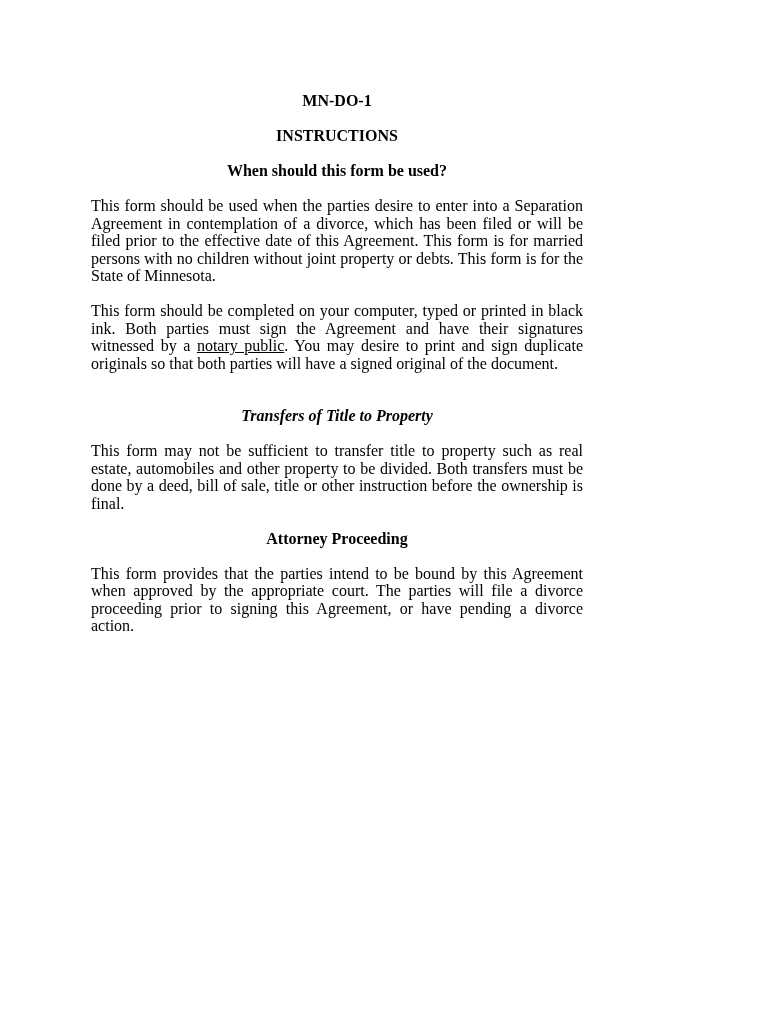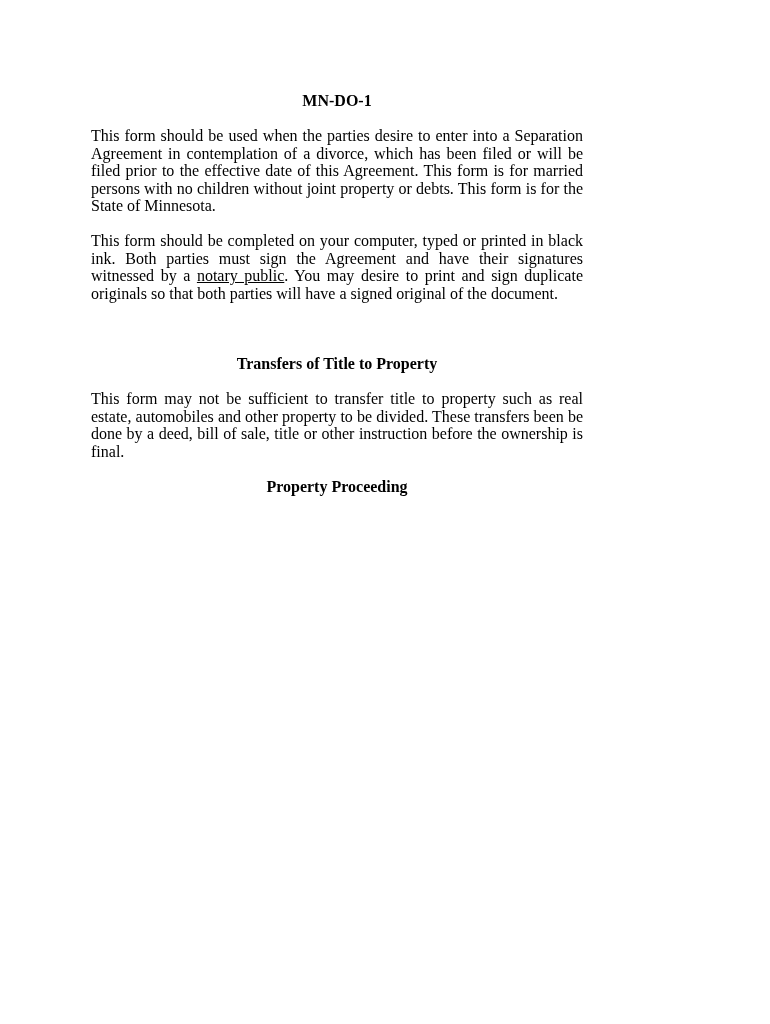--- a/index.html
+++ b/index.html
@@ -22,48 +22,52 @@
     padding: 92px 91px 28px 91px;
     background: #ffffff;
   }
   .heading {
     text-align: center;
     font-weight: bold;
     line-height: 17.5px;
     margin: 0 0 17.5px 0;
   }
   .heading.gap-large {
-    margin-top: 53px;
+    margin-top: 35px;
+    font-style: italic;
   }
   .para {
     text-align: justify;
     line-height: 17.5px;
     margin: 0 0 17.5px 0;
   }
   .para:last-child {
     margin-bottom: 0;
   }
   .run-b { font-weight: normal; }
   .run-u { text-decoration: underline; }
 </style>
 </head>
 <body>
 
 <div class="page">
 
   <div class="heading">MN-DO-1</div>
 
+  <div class="heading">INSTRUCTIONS</div>
 
+  <div class="heading">When should this form be used?</div>
 
   <p class="para"><span>This form should be used when the parties desire to enter into a Separation Agreement in contemplation of a divorce, which has been filed or will be filed prior to the effective date of this Agreement.  </span><span class="run-b">This form is for married persons with no children without joint property or debts.  This form is for the State of Minnesota.</span></p>
 
   <p class="para"><span>This form should be completed on your computer, typed or printed in black ink.  </span><span class="run-b">Both</span><span> parties must sign the Agreement and have their signatures witnessed by a </span><span class="run-b run-u">notary public</span><span>.  You may desire to print and sign duplicate originals so that both parties will have a signed original of the document.</span></p>
 
   <div class="heading gap-large">Transfers of Title to Property</div>
 
-  <p class="para"><span>This form may not be sufficient to transfer title to property such as real estate, automobiles and other property to be divided.  These transfers been be done by a deed, bill of sale, title or other instruction before the ownership is final.</span></p>
+  <p class="para"><span>This form may not be sufficient to transfer title to property such as real estate, automobiles and other property to be divided.  Both transfers must be done by a deed, bill of sale, title or other instruction before the ownership is final.</span></p>
 
 
 
-  <div class="heading">Property Proceeding</div>
+  <div class="heading">Attorney Proceeding</div>
 
+  <p class="para"><span>This form provides that the parties intend to be bound by this Agreement when approved by the appropriate court.  The parties will file a divorce proceeding prior to signing this Agreement, or have pending a divorce action.</span></p>
 
 </div>
 
 </body></html>

